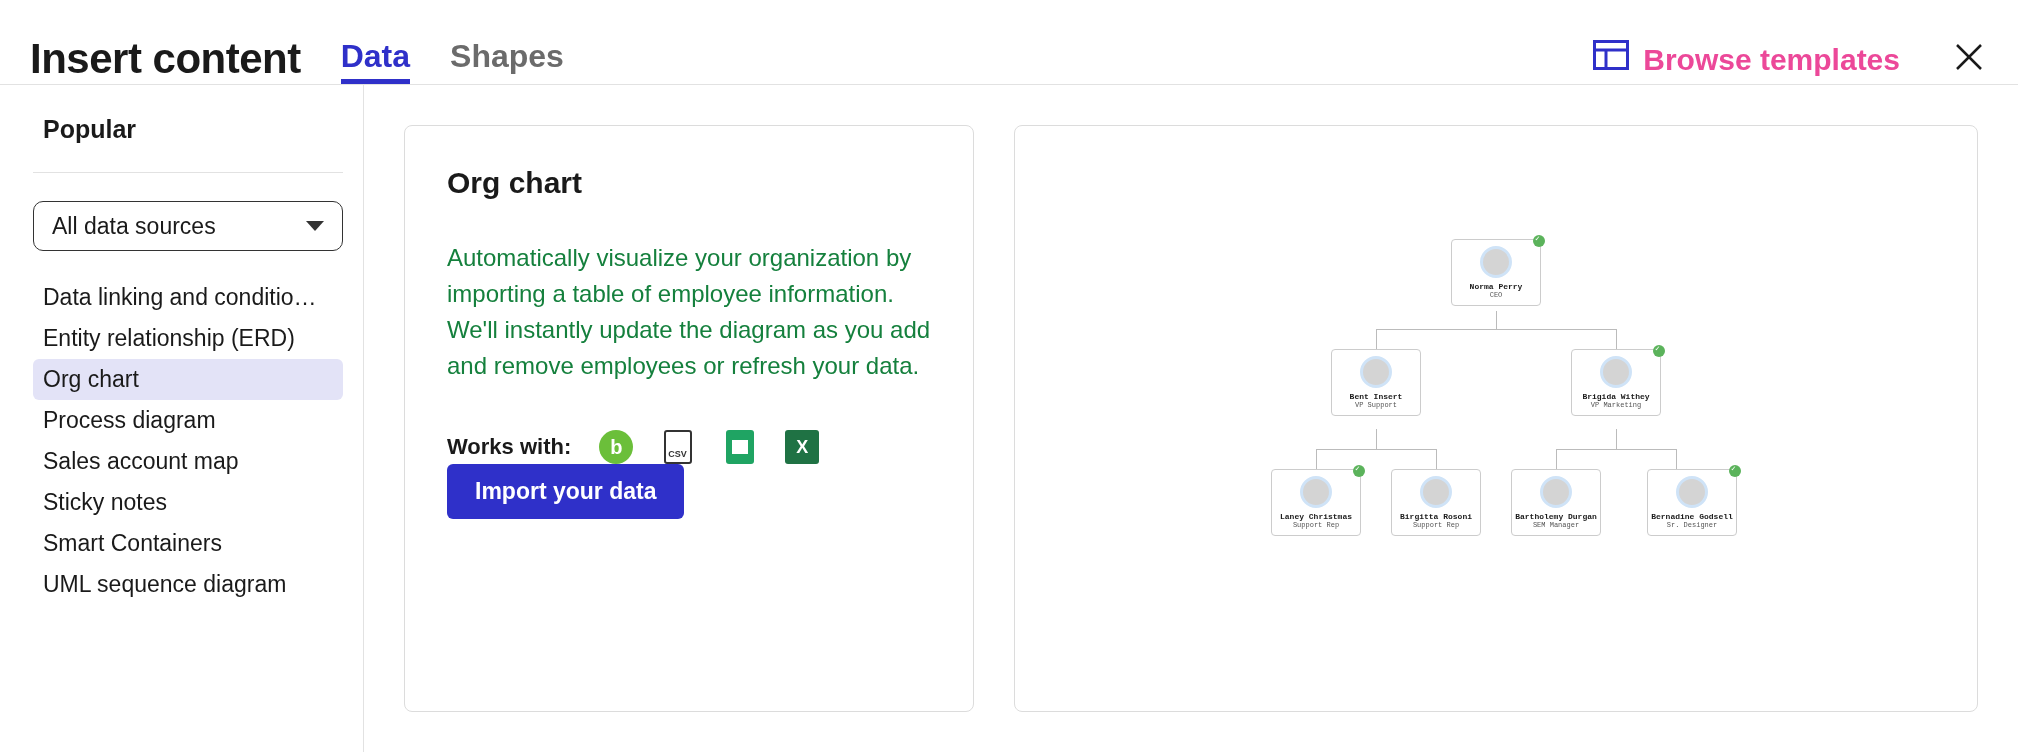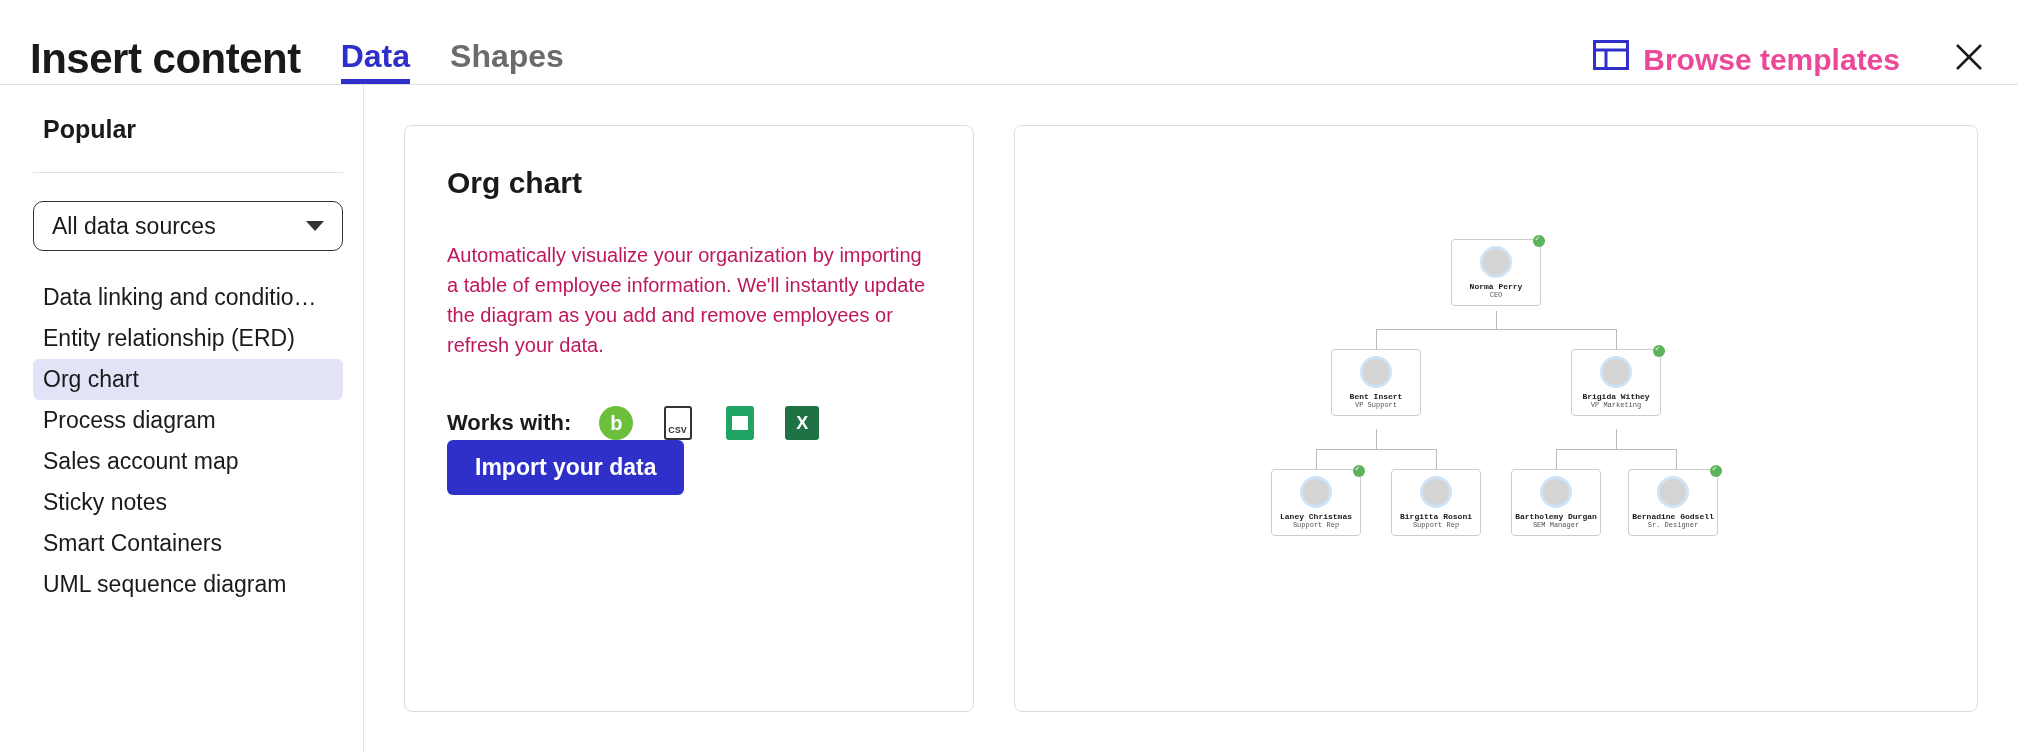--- a/index.html
+++ b/index.html
@@ -101,21 +101,21 @@
 
   .main { flex: 1; display: flex; gap: 40px; padding: 40px; }
   .panel {
     border: 1px solid #dcdcdc;
     border-radius: 8px;
     background: #fff;
   }
   .panel.left { width: 570px; padding: 40px 42px; }
   .panel.right { flex: 1; padding: 30px; display:flex; align-items:center; justify-content:center; }
   .panel h2 { font-size: 30px; font-weight: 800; margin-bottom: 20px; }
-  .panel p { font-size: 20px; line-height: 1.5; color: #be185d; margin-bottom: 46px; margin-top: 40px; }
+  .panel p { font-size: 24px; line-height: 1.5; color: #15803d; margin-bottom: 46px; margin-top: 40px; }
   .works { display:flex; align-items:center; gap: 28px; }
   .works-label { font-size: 22px; font-weight: 800; }
   .icon-pill { width: 34px; height: 34px; display:inline-flex; align-items:center; justify-content:center; }
   .bamb { width:34px; height:34px; border-radius:50%; background:#6bbf3a; color:#fff; font-weight:700; font-size:20px; display:flex; align-items:center; justify-content:center; }
   .csv-ic { width:28px; height:34px; border:2px solid #333; border-radius:3px; position:relative; }
   .csv-ic::after { content:"CSV"; position:absolute; bottom:3px; left:2px; font-size:9px; font-weight:700; color:#333; }
   .gsheet { width:28px; height:34px; background:#1fa463; border-radius:3px; position:relative; }
   .gsheet::after { content:""; position:absolute; top:10px; left:6px; width:16px; height:14px; background:#fff; }
   .excel { width:34px; height:34px; background:#1f7244; border-radius:3px; color:#fff; font-weight:700; display:flex; align-items:center; justify-content:center; font-size:18px; }
   .import-btn {
@@ -261,21 +261,21 @@
         <div class="node" style="left:135px; top:240px;">
           <div class="av"></div>
           <div class="nm">Birgitta Rosoni</div>
           <div class="rl">Support Rep</div>
         </div>
         <div class="node" style="left:255px; top:240px;">
           <div class="av"></div>
           <div class="nm">Bartholemy Durgan</div>
           <div class="rl">SEM Manager</div>
         </div>
-        <div class="node" style="left:372px; top:240px;">
+        <div class="node" style="left:391px; top:240px;">
           <span class="badge"></span>
           <div class="av"></div>
           <div class="nm">Bernadine Godsell</div>
           <div class="rl">Sr. Designer</div>
         </div>
       </div>
     </div>
   </div>
 </div>
 

